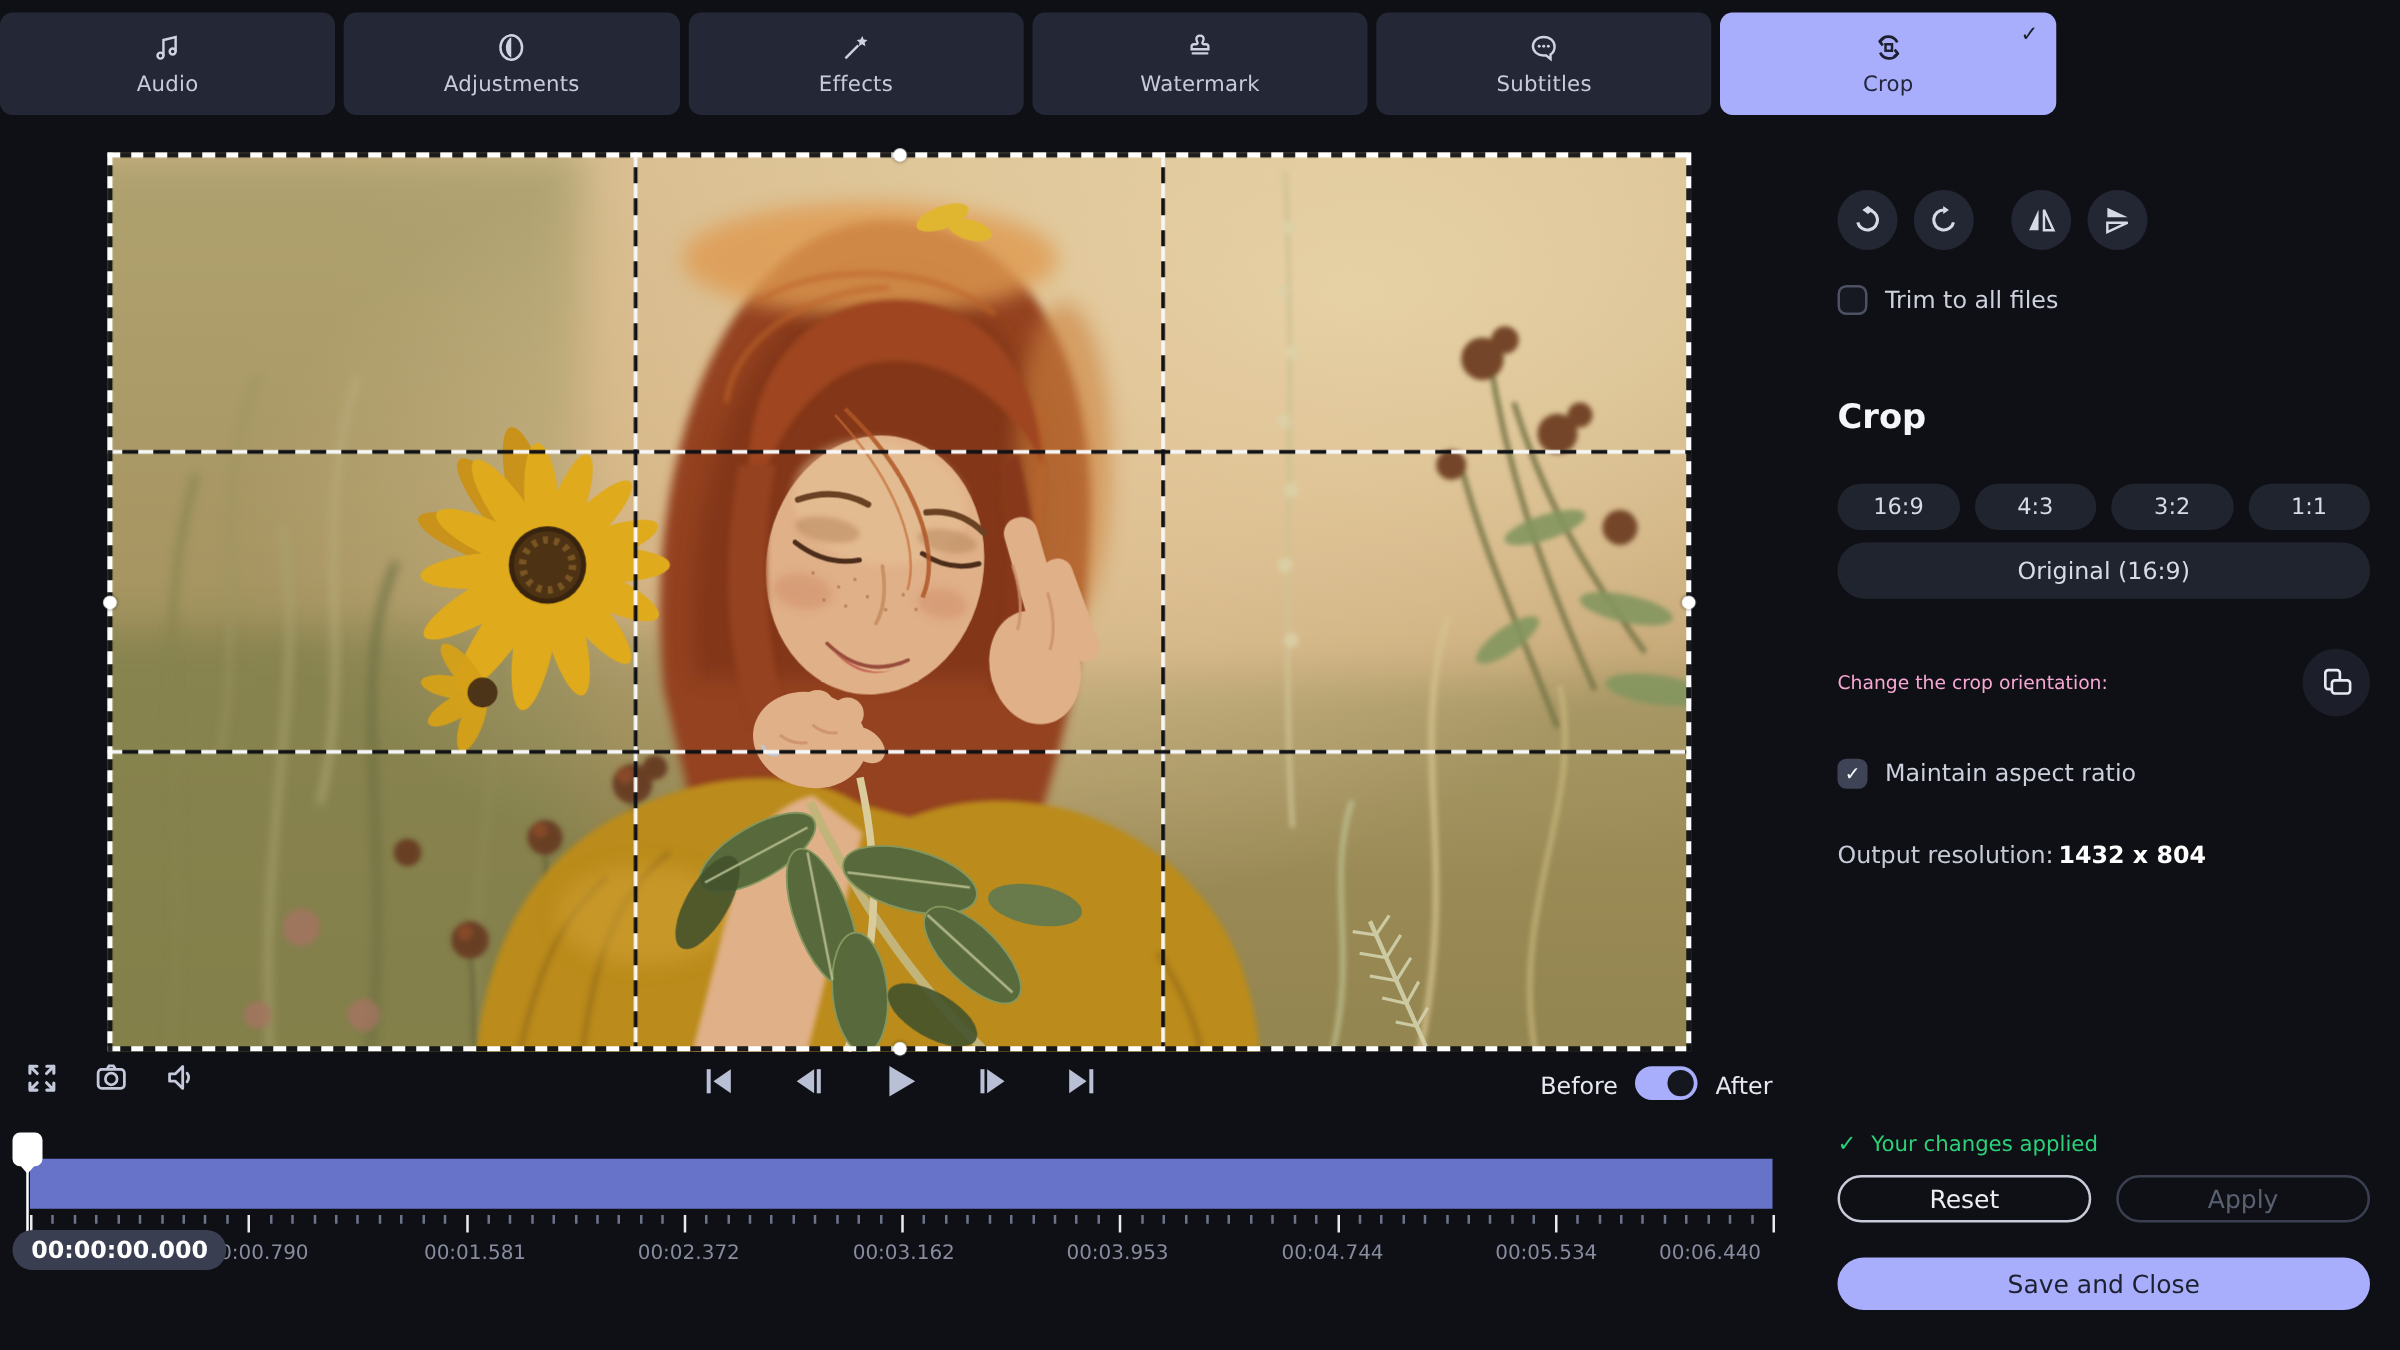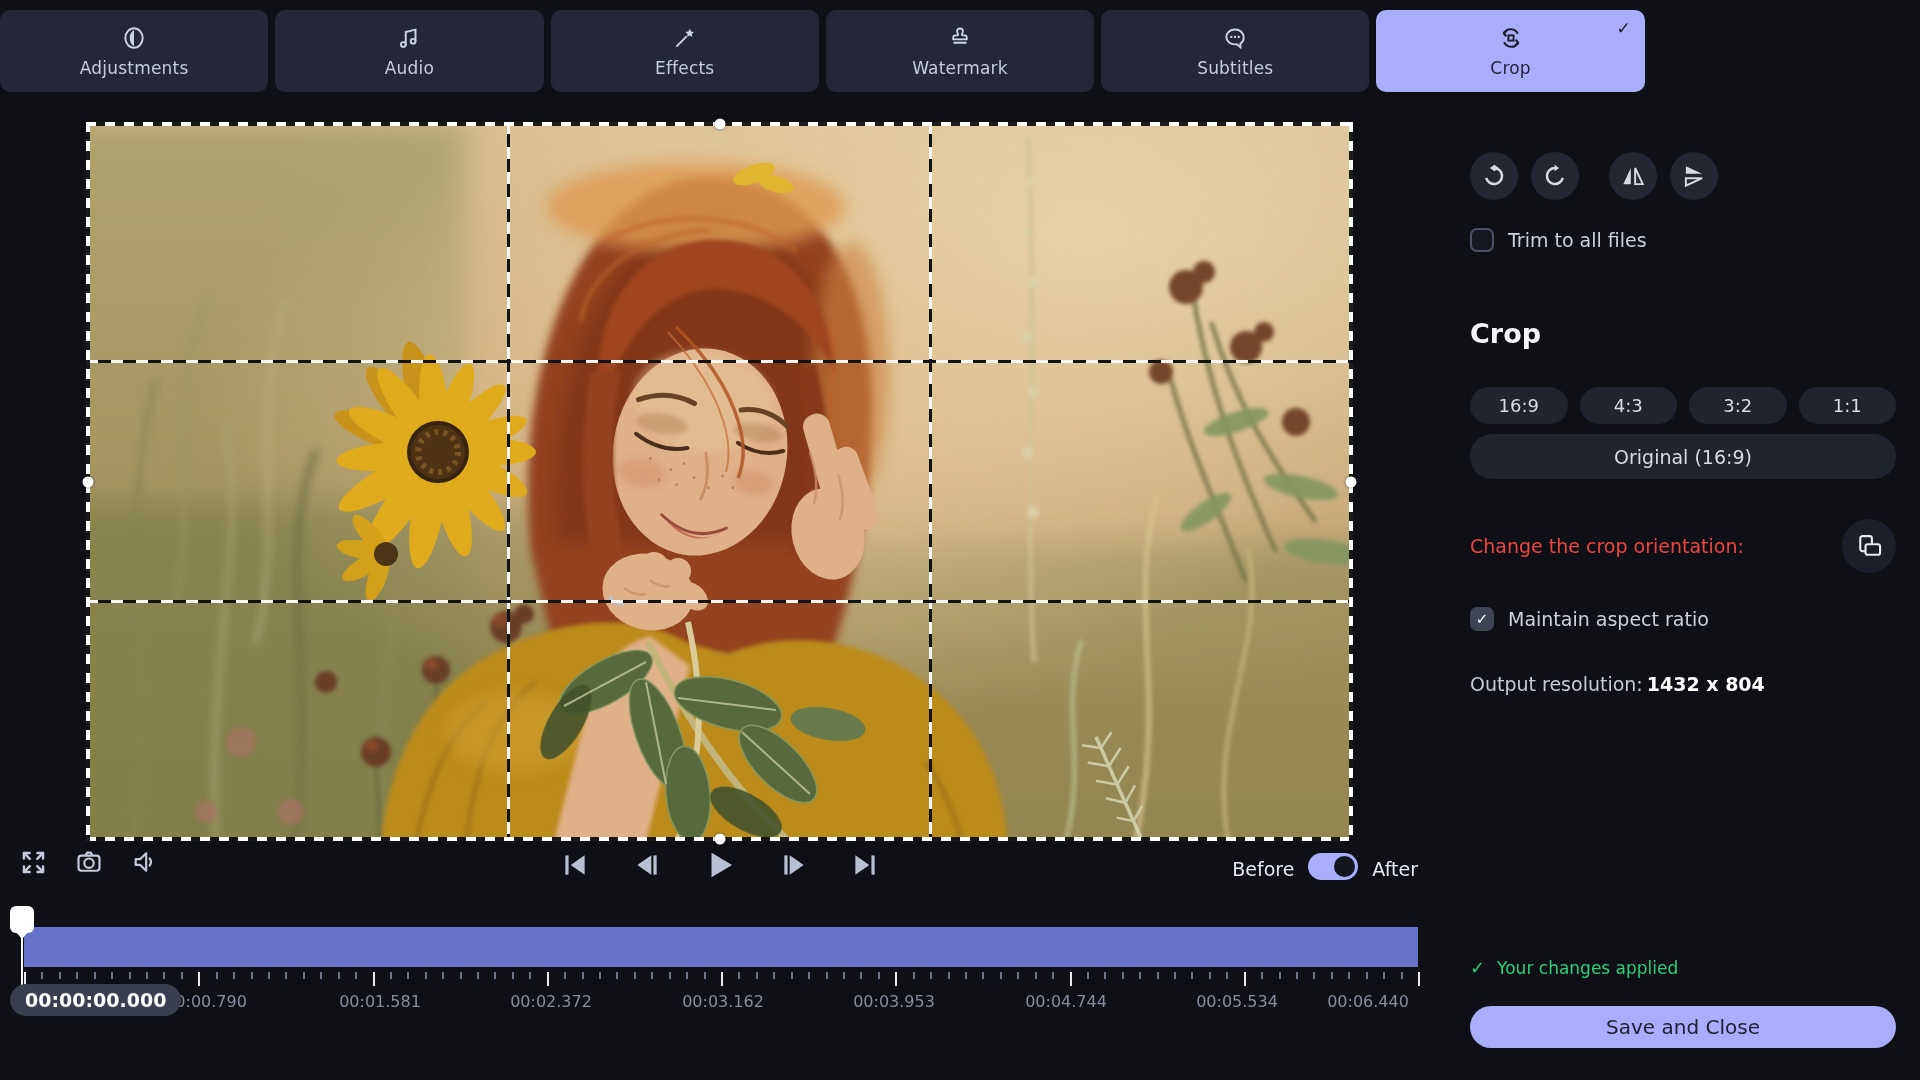--- a/index.html
+++ b/index.html
@@ -48,21 +48,21 @@
   .chk-row{display:flex;align-items:center;gap:14px;margin-top:28px;cursor:pointer;}
   .chk{width:24px;height:24px;border-radius:7px;border:2px solid #4c5164;background:#171922;flex:0 0 auto;}
   .chk.on{background:#3e4456;border-color:#3e4456;color:#fff;display:flex;align-items:center;justify-content:center;font-size:15px;font-weight:bold;}
   .chk-label{font-size:19px;color:#ccd1dd;}
   .crop-title{margin-top:66px;}
   .ratio-row{display:flex;gap:12px;margin-top:38px;}
   .pill{background:#20242f;border-radius:19px;height:37px;display:flex;align-items:center;justify-content:center;font-size:18px;color:#d8dbe4;cursor:pointer;}
   .ratio-row .pill{flex:1;}
   .pill.wide{margin-top:10px;height:45px;border-radius:22px;font-size:19px;}
   .orient-row{display:flex;align-items:center;justify-content:space-between;margin-top:40px;}
-  .orient-label{font-size:19px;color:#ef4444;}
+  .orient-label{font-size:15px;color:#f9a8d4;}
   .orient-btn{width:54px;height:54px;border-radius:50%;background:#1c1f2a;display:flex;align-items:center;justify-content:center;color:#e8eaf2;cursor:pointer;}
   .out-row{margin-top:42px;font-size:19px;color:#c7cbd7;display:flex;gap:4px;}
   .out-val{color:#ffffff;font-weight:bold;}
   .sb-bottom{position:absolute;left:0;right:0;bottom:20px;}
   .status-row{display:flex;align-items:center;gap:12px;margin-bottom:14px;}
   .status-check{color:var(--success);font-size:18px;font-weight:bold;}
   .status-txt{color:var(--success);font-size:17px;}
   .btn-row{display:flex;gap:20px;}
   .obtn{flex:1;height:38px;border-radius:19px;display:flex;align-items:center;justify-content:center;font-size:20px;cursor:pointer;}
   .obtn.reset{border:2px solid #c9cdd9;color:#eceef4;}
@@ -92,36 +92,36 @@
   .cur-time{position:absolute;left:10px;top:984px;background:#3a3e51;border-radius:17px;padding:5px 15px;font-size:19px;font-weight:bold;color:#fff;z-index:6;}
 </style>
 </head>
 <body>
 
 <div id="app">
 
   <div class="tabbar">
     <div class="tab">
       <span class="ticon">
-        <svg viewBox="0 0 24 24" width="26" height="26">
-            <ellipse cx="12" cy="12" rx="8" ry="9" fill="none" stroke="currentColor" stroke-width="1.8"></ellipse>
-            <path d="M12 4.5a7.5 8.5 0 0 0 0 15z" fill="currentColor"></path>
-          </svg>
-      </span>
-      <span class="tlabel">Adjustments</span>
-    </div>
-    <div class="tab">
-      <span class="ticon">
         <svg viewBox="0 0 24 24" width="26" height="26" fill="none" stroke="currentColor" stroke-width="1.8">
             <path d="M9 18V6.5l9-2.2V15"></path>
             <circle cx="6.8" cy="18" r="2.2"></circle>
             <circle cx="15.8" cy="15" r="2.2"></circle>
           </svg>
       </span>
       <span class="tlabel">Audio</span>
+    </div>
+    <div class="tab">
+      <span class="ticon">
+        <svg viewBox="0 0 24 24" width="26" height="26">
+            <ellipse cx="12" cy="12" rx="8" ry="9" fill="none" stroke="currentColor" stroke-width="1.8"></ellipse>
+            <path d="M12 4.5a7.5 8.5 0 0 0 0 15z" fill="currentColor"></path>
+          </svg>
+      </span>
+      <span class="tlabel">Adjustments</span>
     </div>
     <div class="tab">
       <span class="ticon">
         <svg viewBox="0 0 24 24" width="26" height="26" fill="none" stroke="currentColor" stroke-width="1.8">
             <path d="M4 20 13.5 10.5"></path>
             <path d="M16.5 3.5l1 2.6 2.8.3-2.1 1.9.6 2.8-2.5-1.5-2.4 1.5.5-2.8-2.1-1.9 2.8-.3z" fill="currentColor" stroke="none"></path>
           </svg>
       </span>
       <span class="tlabel">Effects</span>
     </div>
@@ -522,20 +522,24 @@
 
     <div class="out-row">
       <span>Output resolution:</span>
       <span class="out-val">1432 x 804</span>
     </div>
 
     <div class="sb-bottom">
       <div class="status-row">
         <span class="status-check">✓</span>
         <span class="status-txt">Your changes applied</span>
+      </div>
+      <div class="btn-row">
+        <div class="obtn reset">Reset</div>
+        <div class="obtn apply">Apply</div>
       </div>
       <div class="savebtn">Save and Close</div>
     </div>
   </div>
 
   <div class="ctrl-left">
     <span class="cicon">
       <svg viewBox="0 0 24 24" width="27" height="27" fill="none" stroke="currentColor" stroke-width="2.2" stroke-linecap="round" stroke-linejoin="round">
           <path d="M3.5 8.5v-5h5M3.5 3.5l5.2 5.2" transform="translate(0 0)"></path>
           <path d="M20.5 8.5v-5h-5M20.5 3.5l-5.2 5.2"></path>

